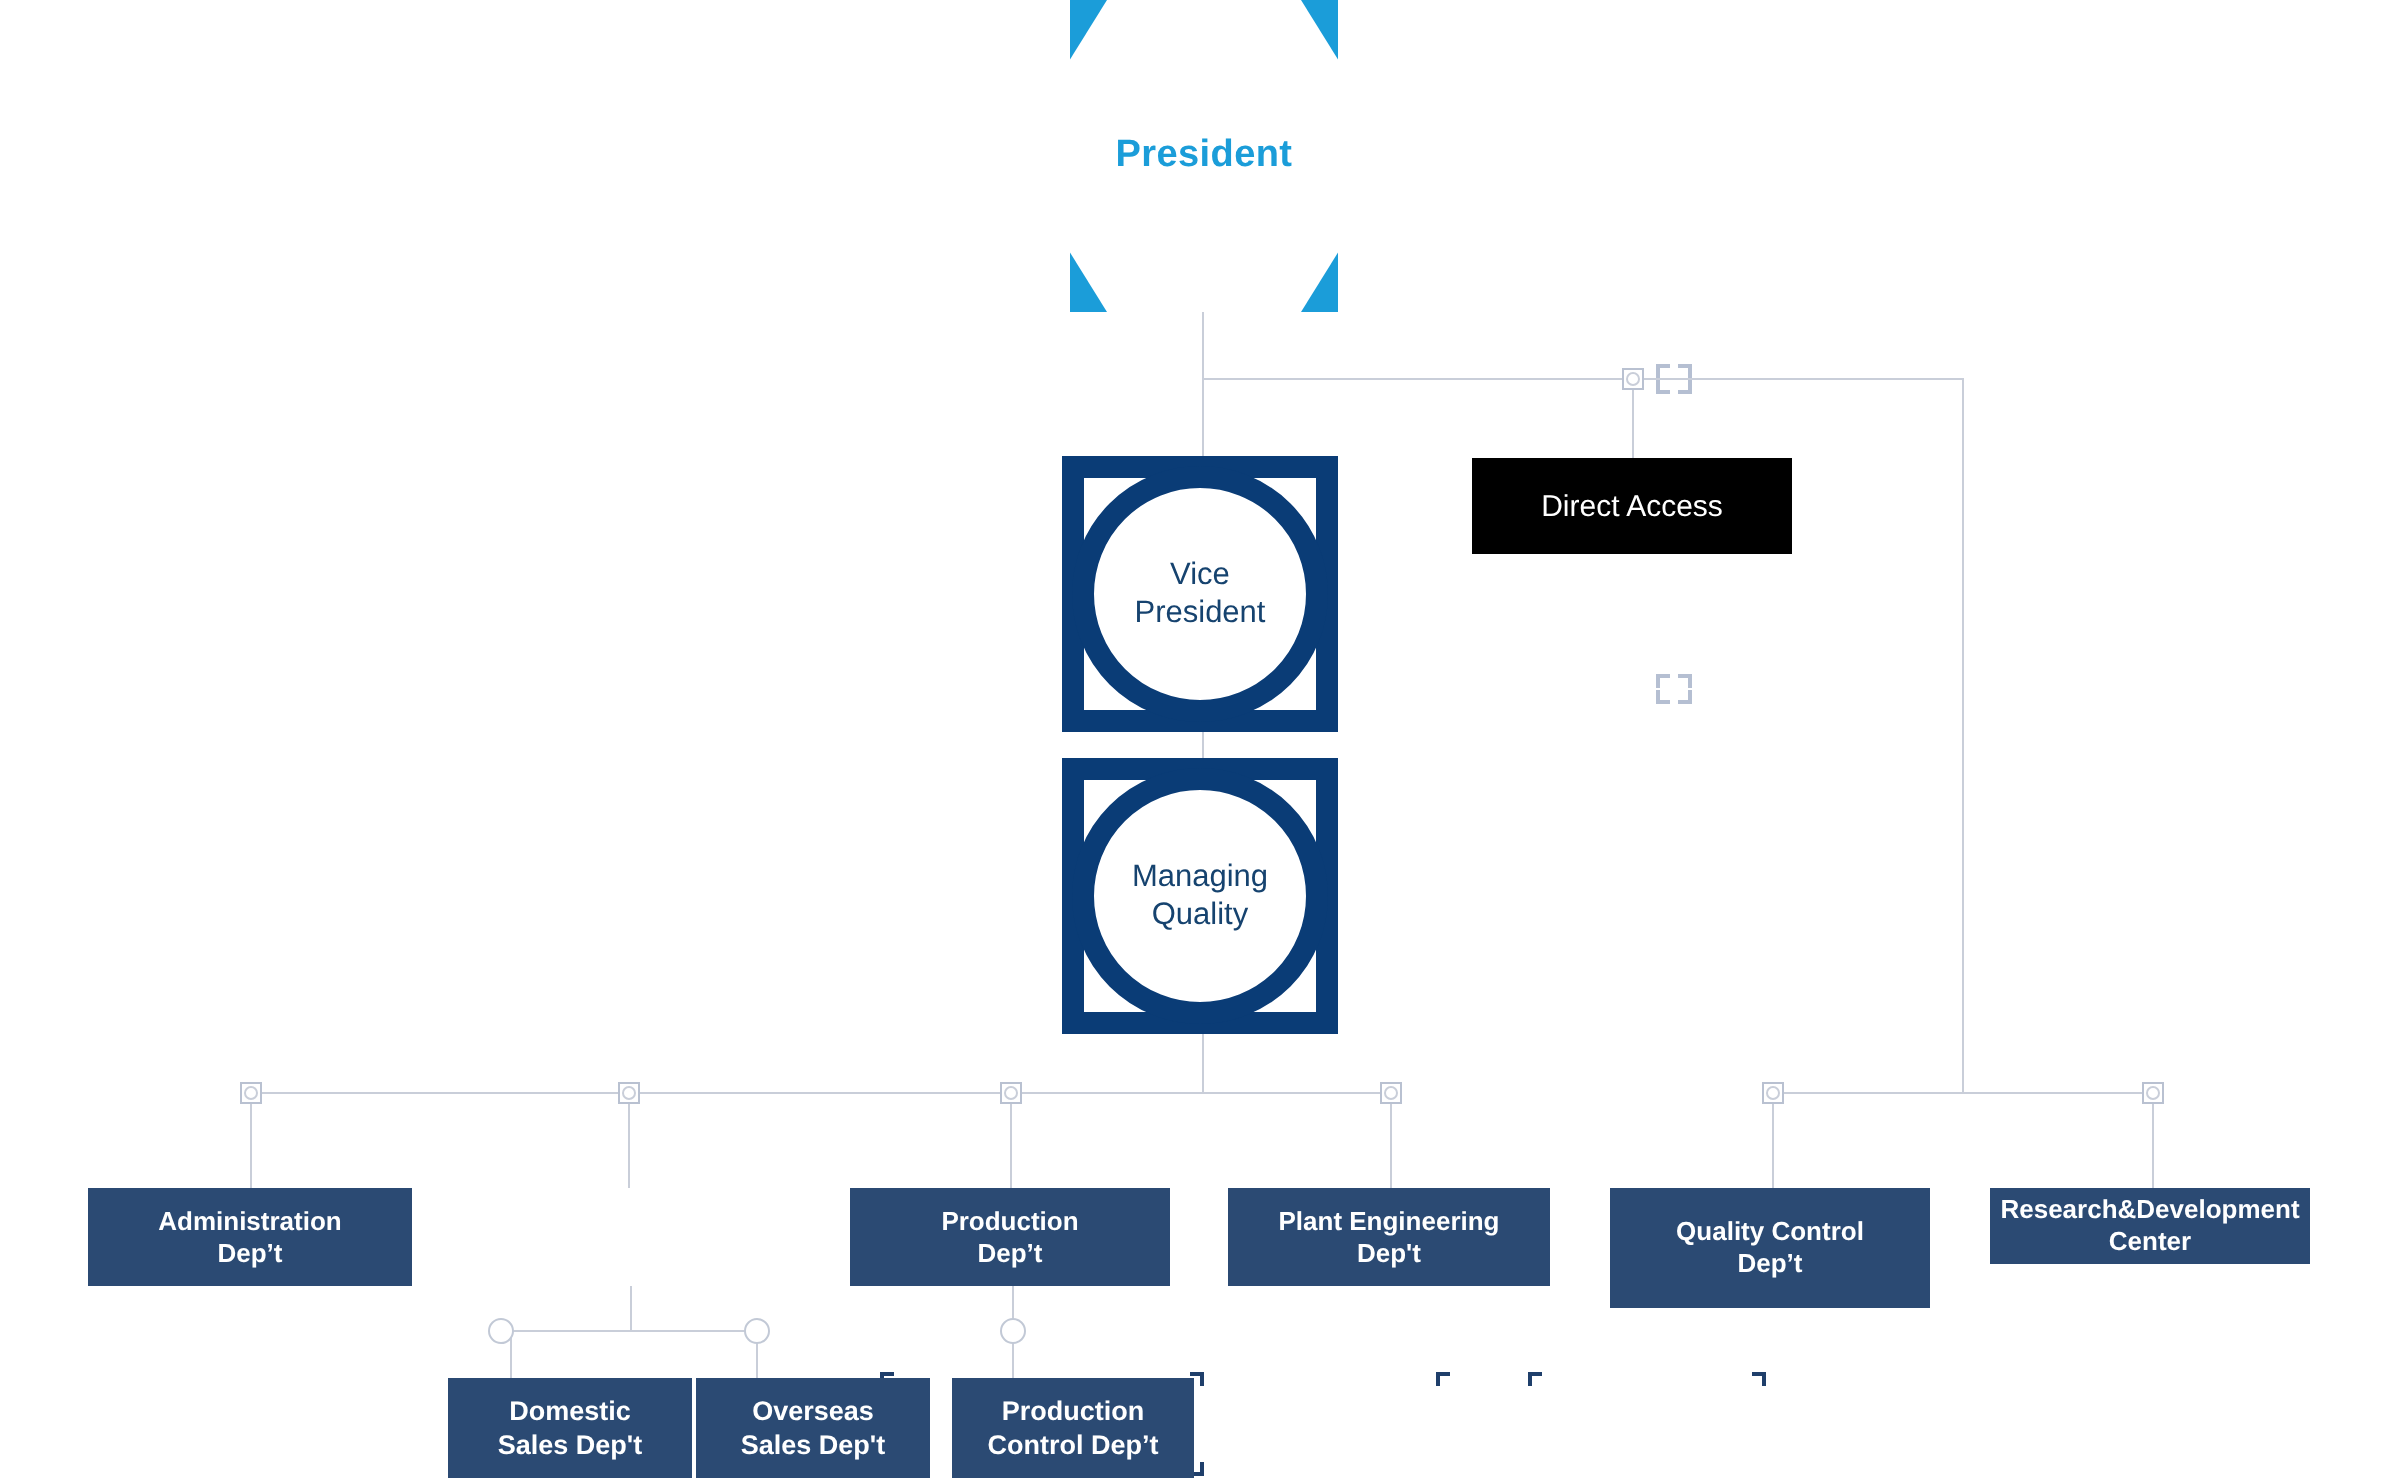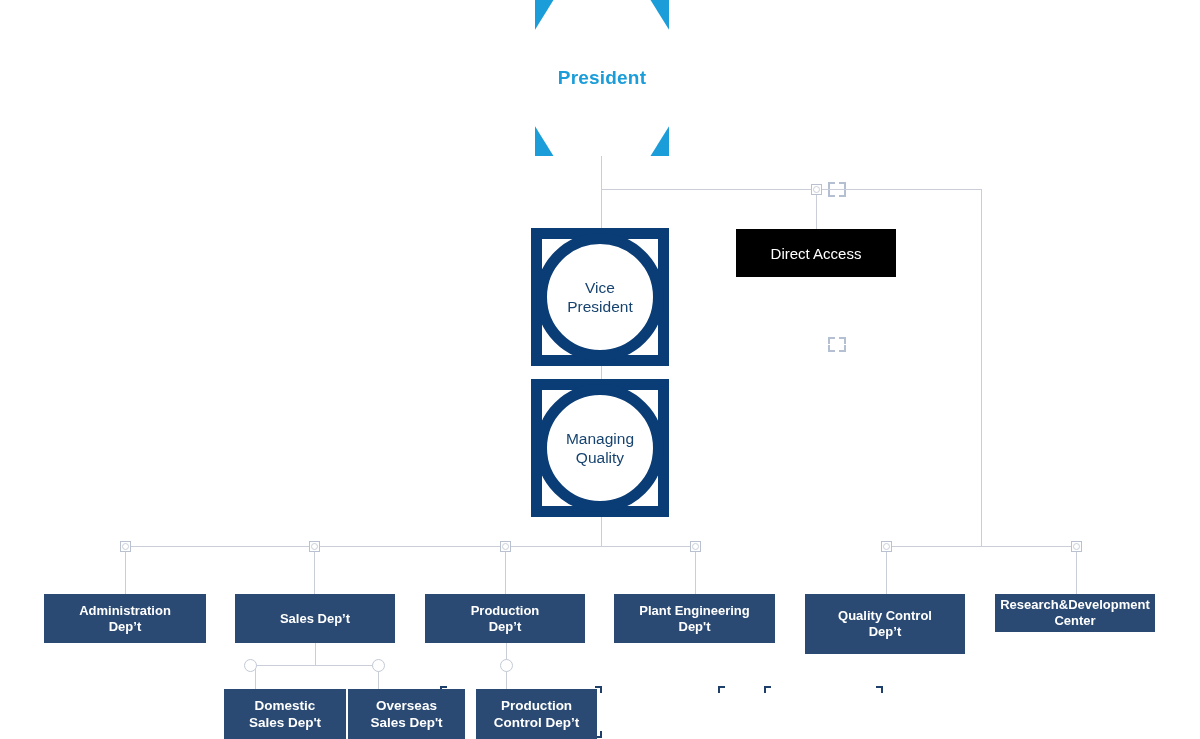--- a/index.html
+++ b/index.html
@@ -284,23 +284,20 @@
     <span>Direct Access</span>
   </div>
 
   <div class="dept" style="left:44px; top:594px; width:162px; height:49px;">
     <span>
       <span>Administration</span><br>
       <span>Dep’t</span>
     </span>
   </div>
 
-  <div class="dept" style="left:235px; top:594px; width:160px; height:49px;">
-    <span>Sales Dep’t</span>
-  </div>
 
   <div class="dept" style="left:425px; top:594px; width:160px; height:49px;">
     <span>
       <span>Production</span><br>
       <span>Dep’t</span>
     </span>
   </div>
 
   <div class="dept" style="left:614px; top:594px; width:161px; height:49px;">
     <span>

